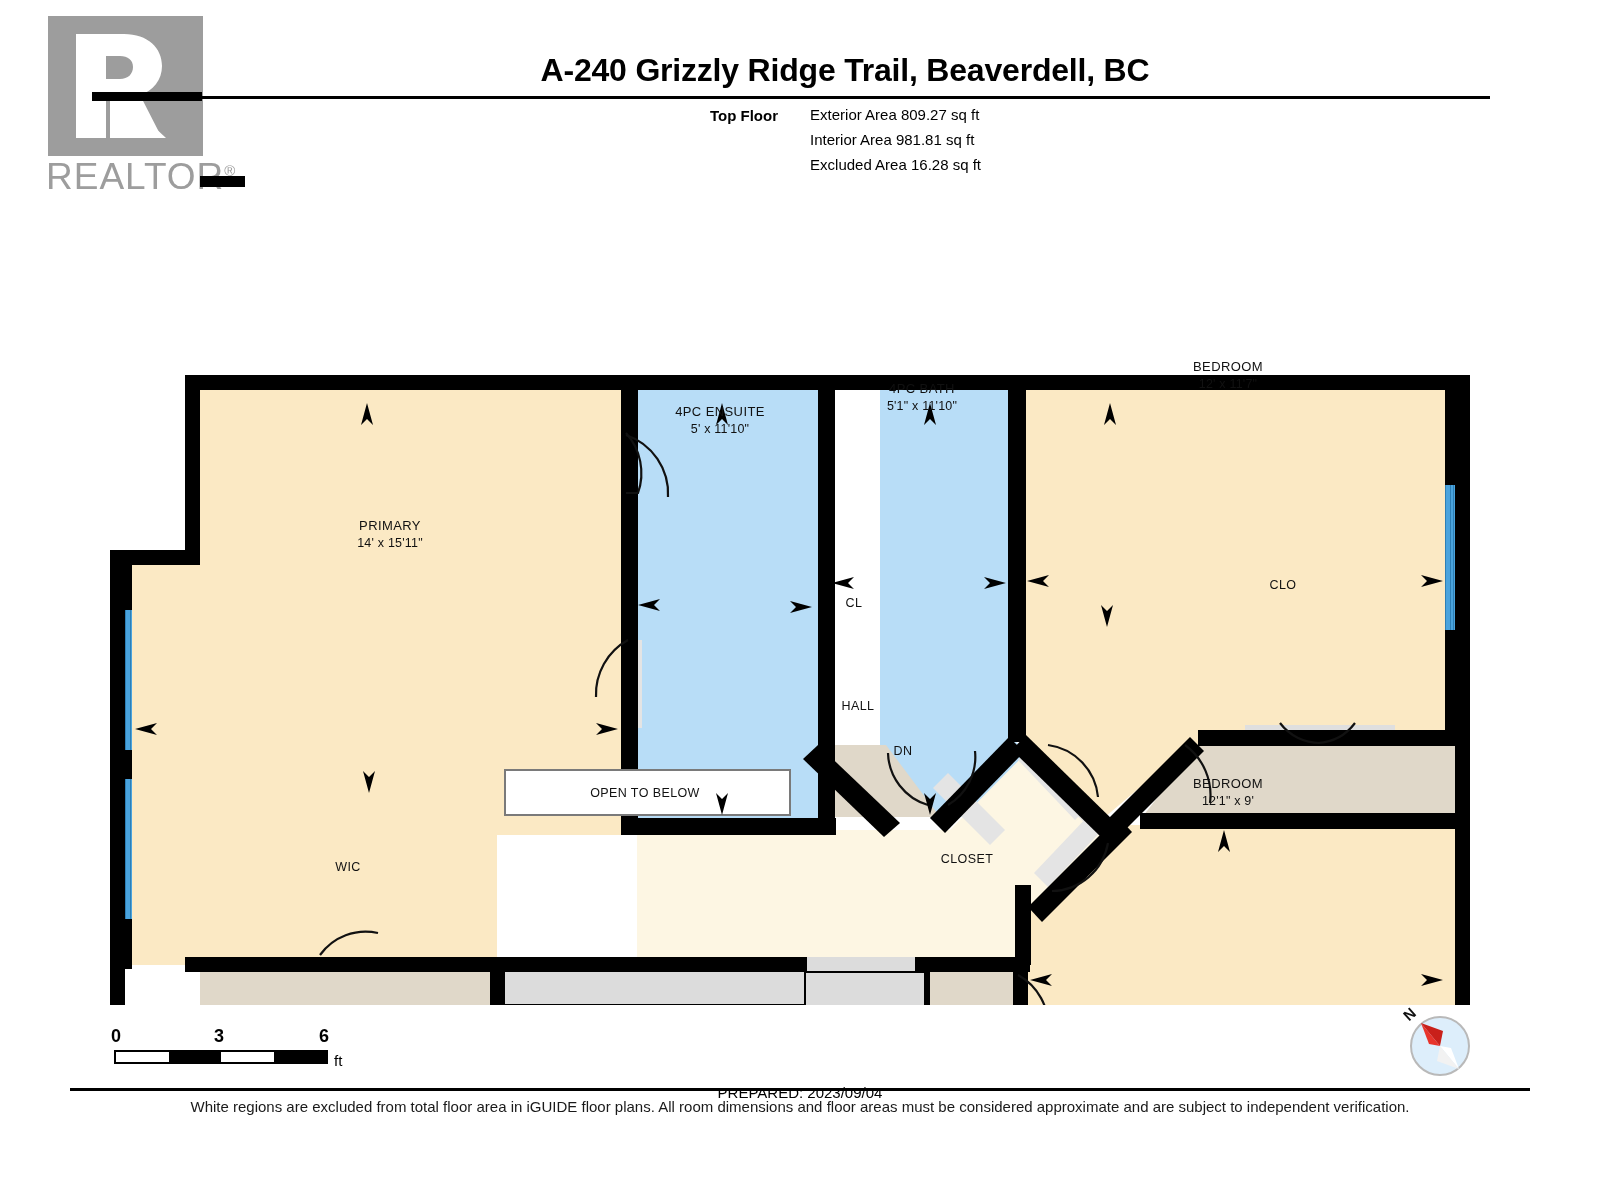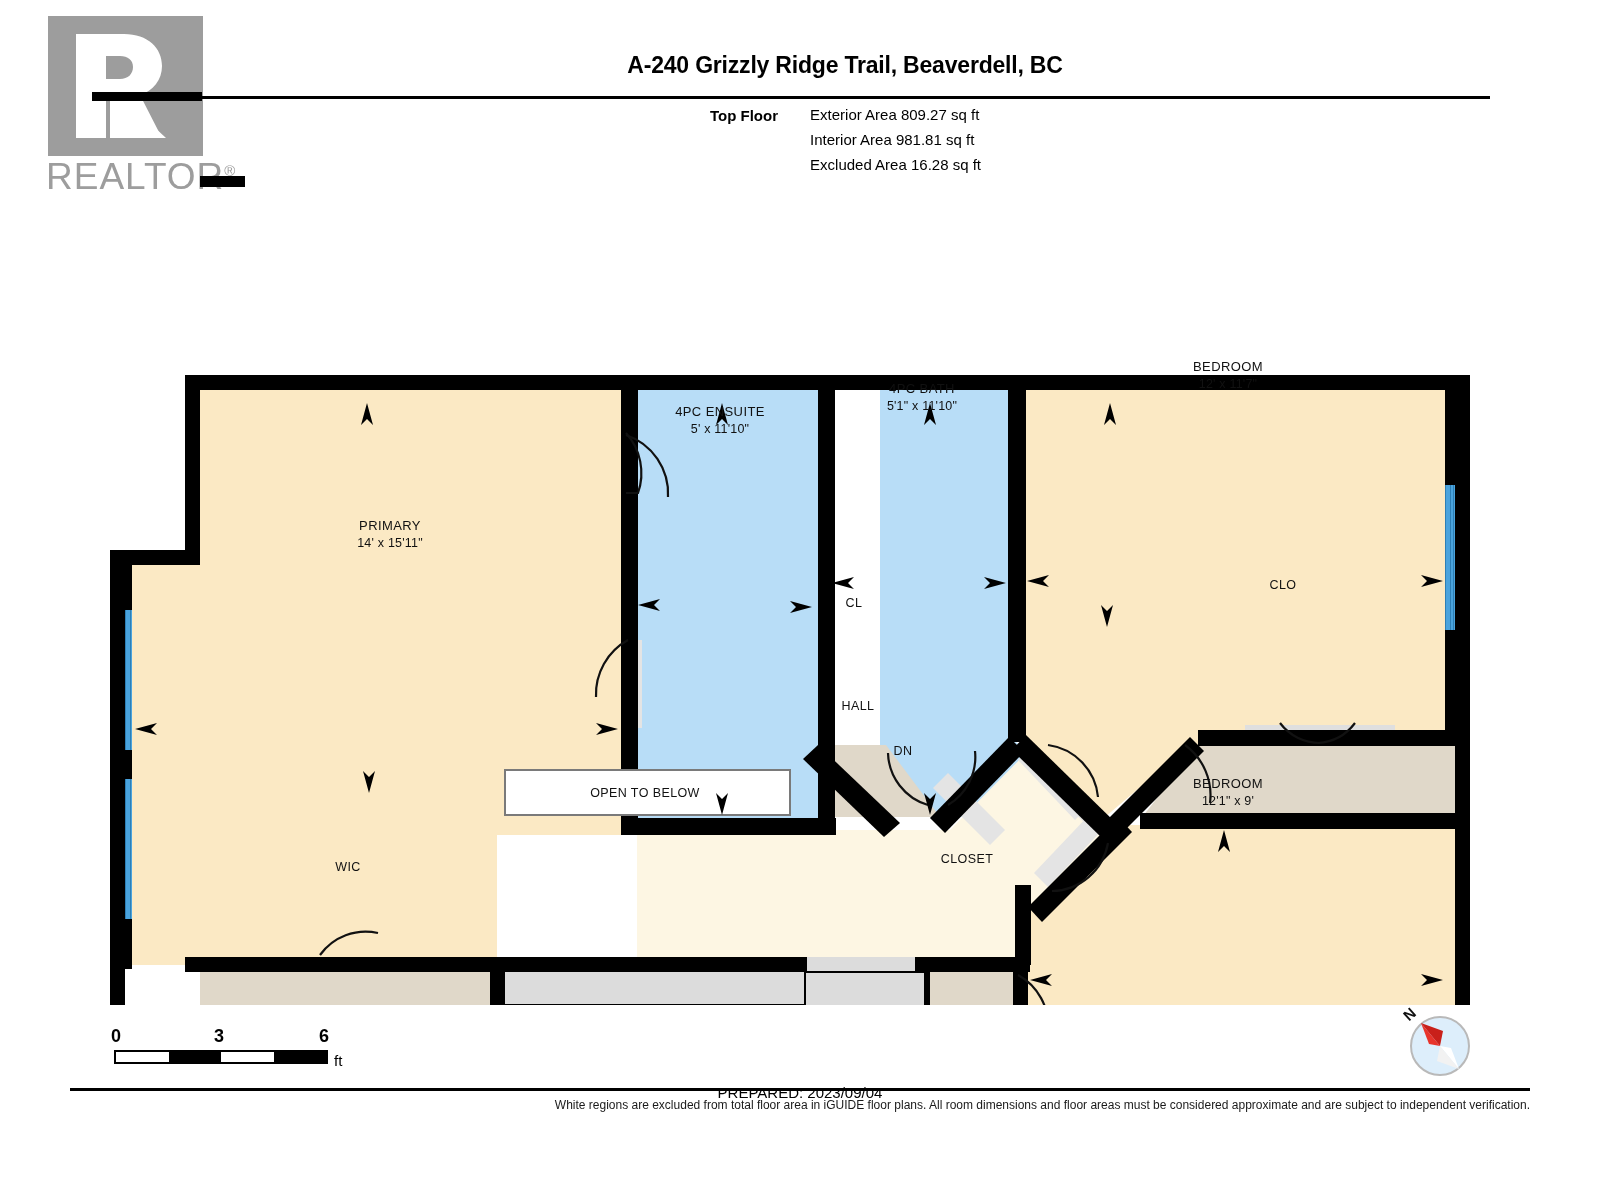--- a/index.html
+++ b/index.html
@@ -74,21 +74,21 @@
     height: 11px;
     background: #000;
   }
 
   #title {
     position: absolute;
     left: 200px;
     top: 52px;
     width: 1290px;
     text-align: center;
-    font-size: 23px;
+    font-size: 32px;
     font-weight: bold;
     letter-spacing: -0.2px;
     white-space: nowrap;
   }
   #title-rule {
     position: absolute;
     left: 200px;
     top: 96px;
     width: 1290px;
     height: 3px;
@@ -204,22 +204,22 @@
     top: 1088px;
     width: 1460px;
     height: 3px;
     background: #000;
   }
   #disclaimer {
     position: absolute;
     left: 70px;
     top: 1098px;
     width: 1460px;
-    text-align: right;
-    font-size: 12px;
+    text-align: center;
+    font-size: 15px;
     color: #1a1a1a;
   }
 </style>
 </head>
 <body>
 
 <div id="header">
 
   <div id="realtor-logo">
     <div id="realtor-mark">

